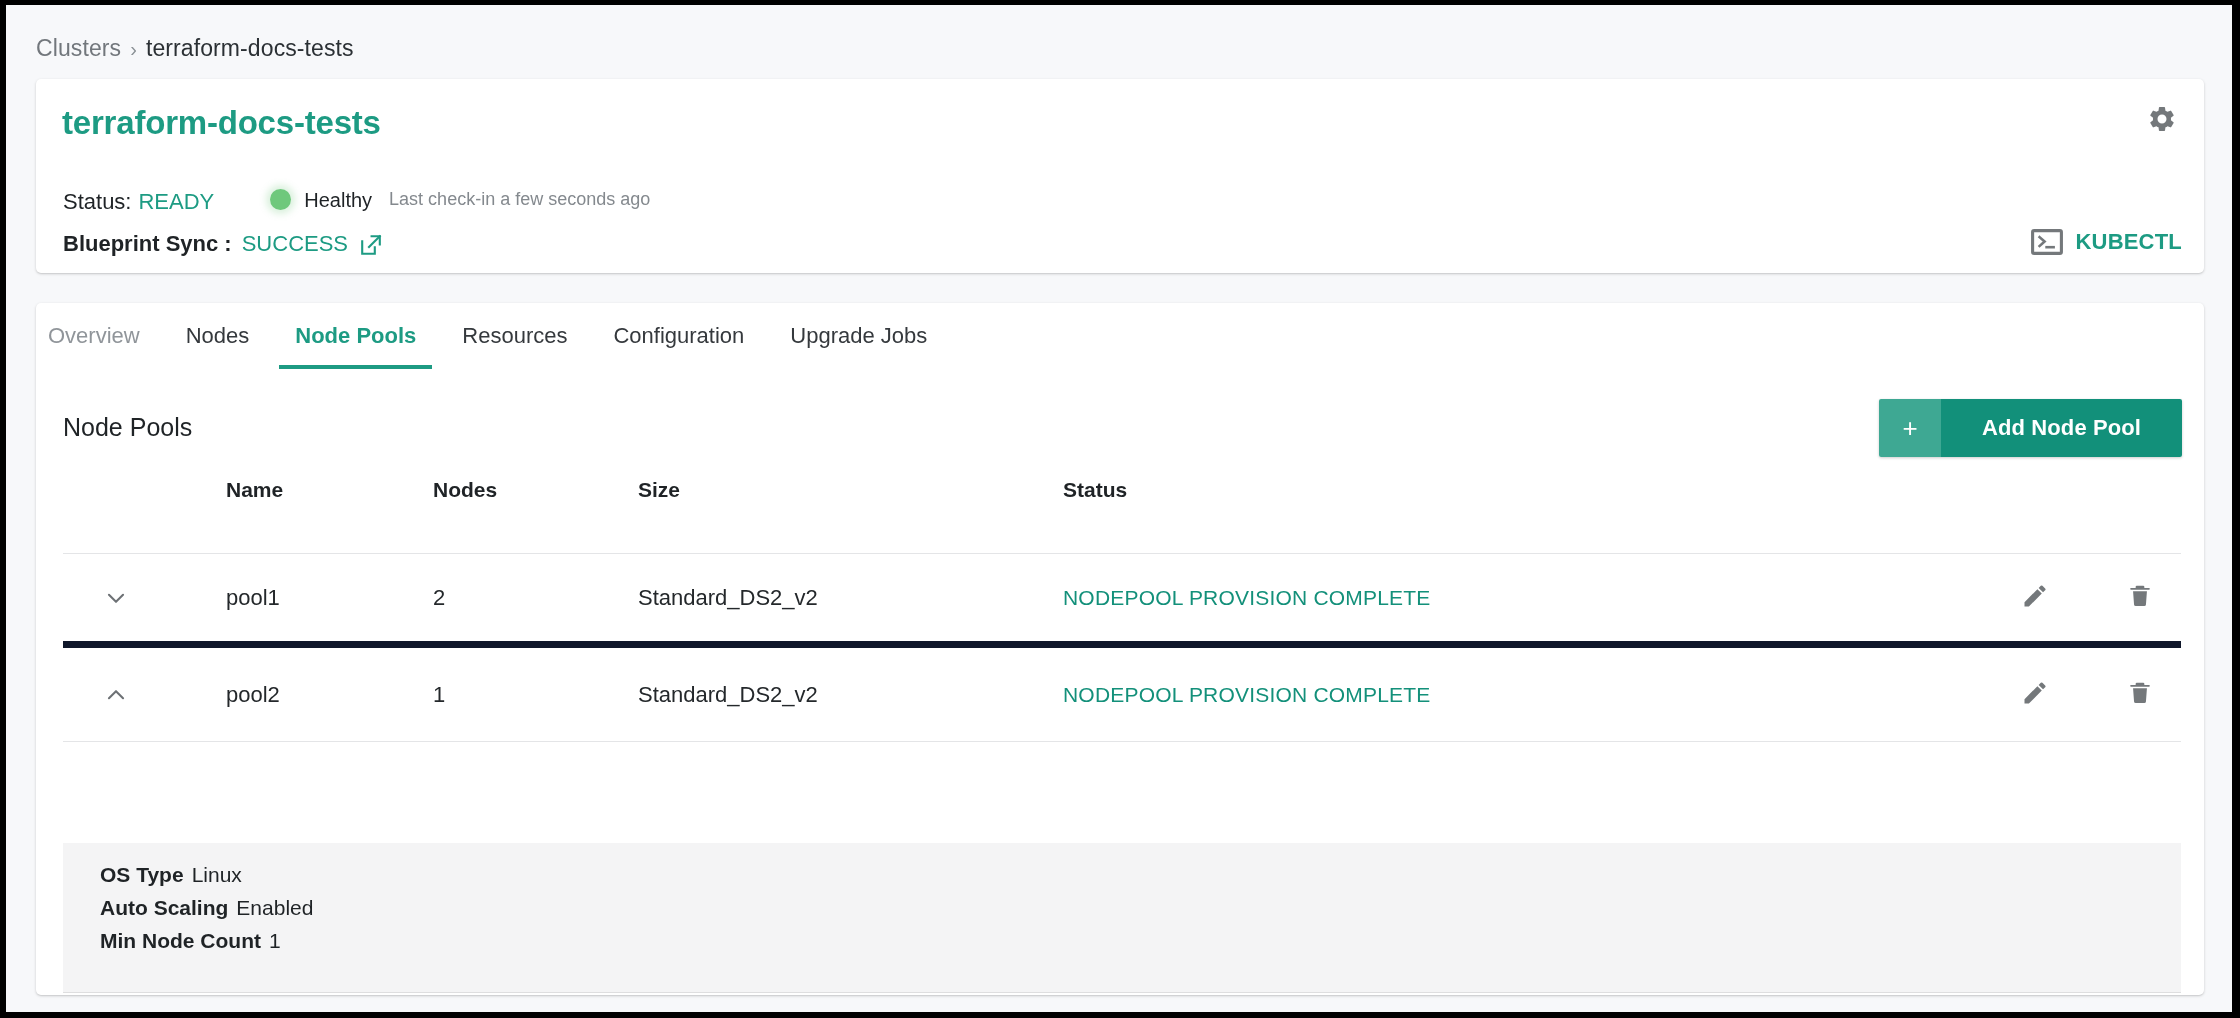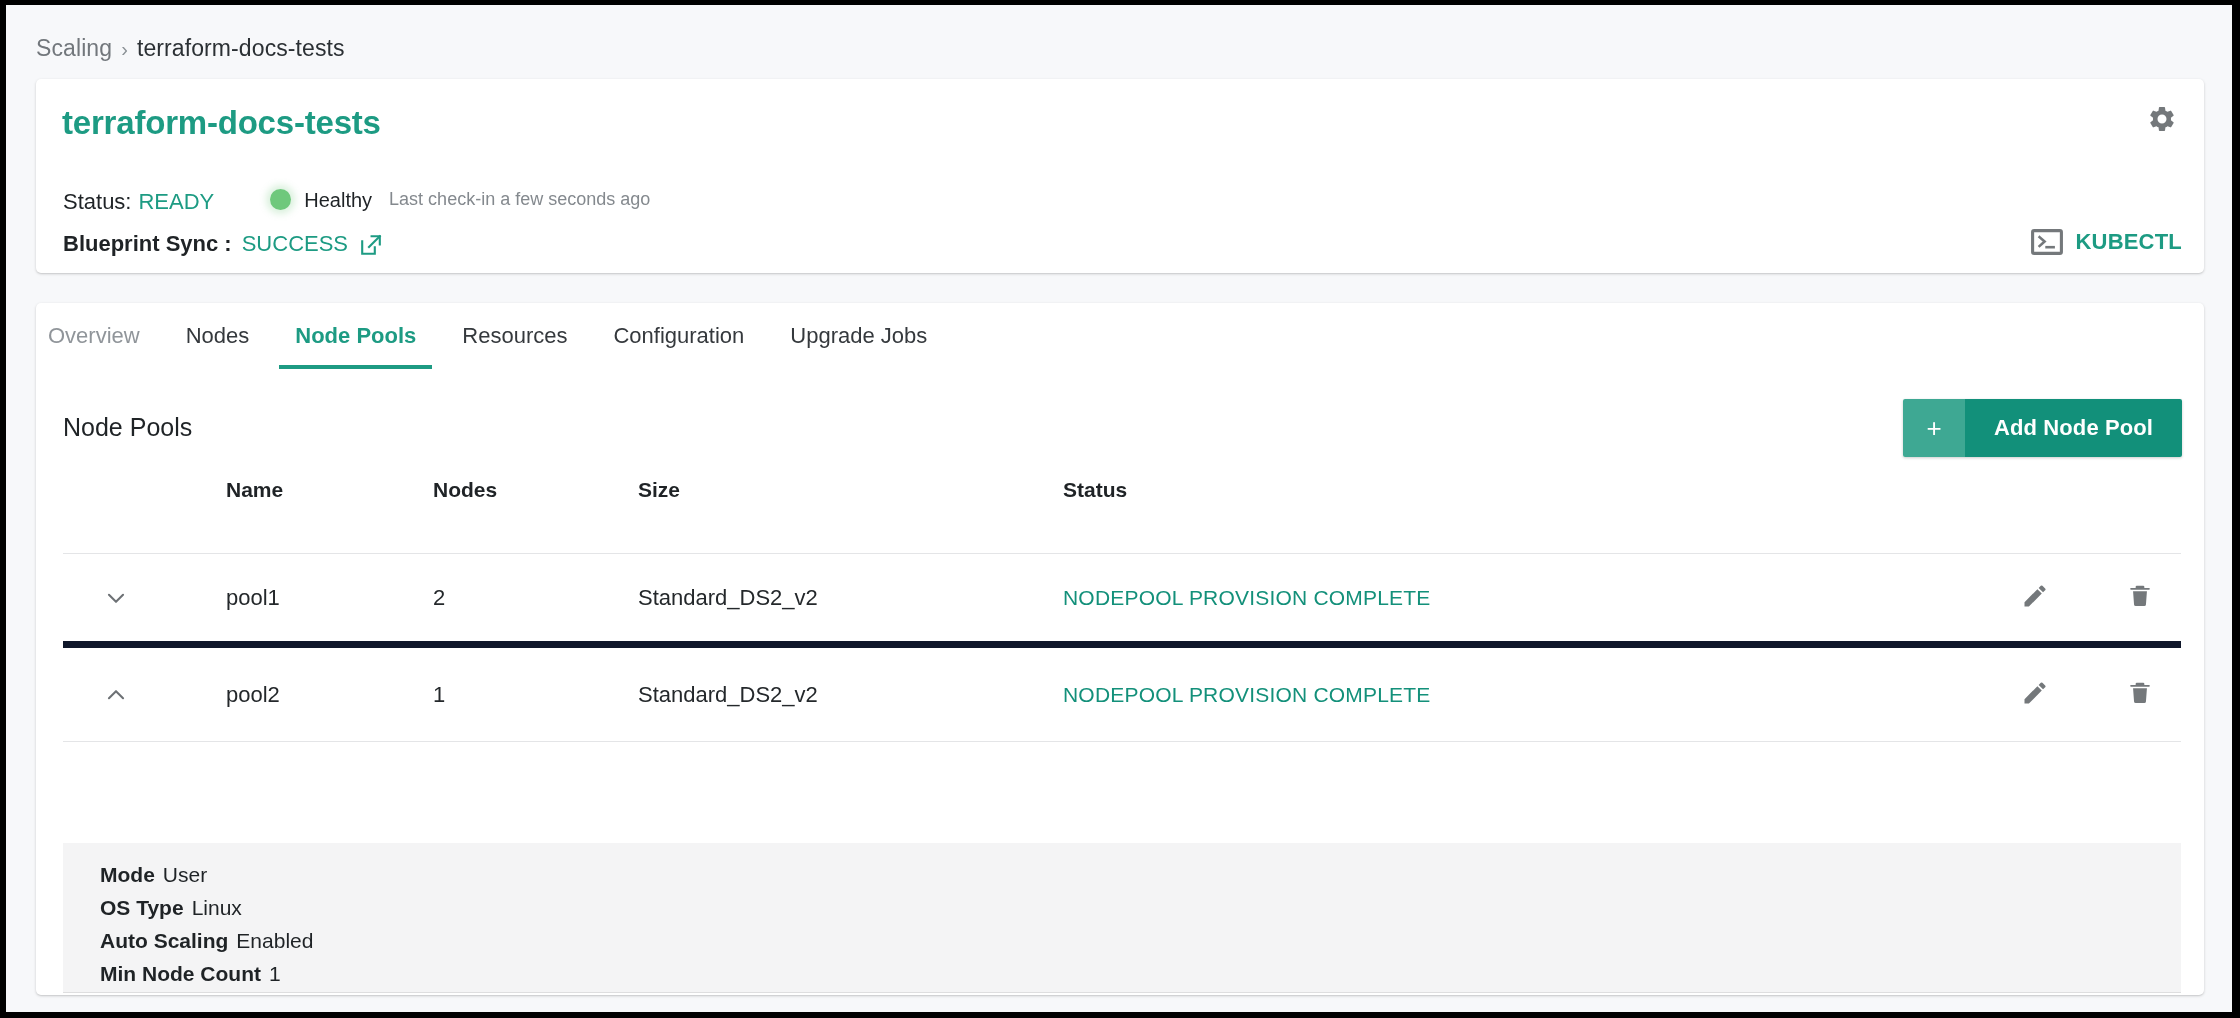--- a/index.html
+++ b/index.html
@@ -243,21 +243,21 @@
     font-size: 26px;
     font-weight: 400;
   }
   .add-btn-label {
     background: #12907a;
     color: #ffffff;
     font-size: 22px;
     font-weight: 700;
     display: flex;
     align-items: center;
-    padding: 0 29px;
+    padding: 0 41px;
     letter-spacing: .1px;
     white-space: nowrap;
   }
 
   
   .table {
     position: absolute;
     left: 27px;
     top: 175px;
     width: 2118px;
@@ -341,21 +341,21 @@
   .detail-line .dk { font-weight: 700; }
   .detail-line .dv { font-weight: 400; margin-left: 8px; }
 </style>
 </head>
 <body>
 
 <div class="frame">
   <div class="page">
 
     <div class="breadcrumb">
-      <span class="crumb-link">Scaling</span><span class="crumb-sep">›</span><span class="crumb-current">terraform-docs-tests</span>
+      <span class="crumb-link">Clusters</span><span class="crumb-sep">›</span><span class="crumb-current">terraform-docs-tests</span>
     </div>
 
     <div class="card header-card">
 
       <div class="cluster-title">terraform-docs-tests</div>
 
       <div class="status-row">
         <span class="status-label">Status:</span>
         <span class="status-value">READY</span>
         <span class="health-dot"></span>
@@ -484,23 +484,20 @@
                 </svg>
               </span>
             </span>
           </div>
         </div>
       </div>
 
       <div class="detail-panel">
         <div class="detail-col left">
           <div class="detail-line">
-            <span class="dk">Mode</span><span class="dv">User</span>
-          </div>
-          <div class="detail-line">
             <span class="dk">OS Type</span><span class="dv">Linux</span>
           </div>
           <div class="detail-line">
             <span class="dk">Auto Scaling</span><span class="dv">Enabled</span>
           </div>
           <div class="detail-line">
             <span class="dk">Min Node Count</span><span class="dv">1</span>
           </div>
           <div class="detail-line">
             

